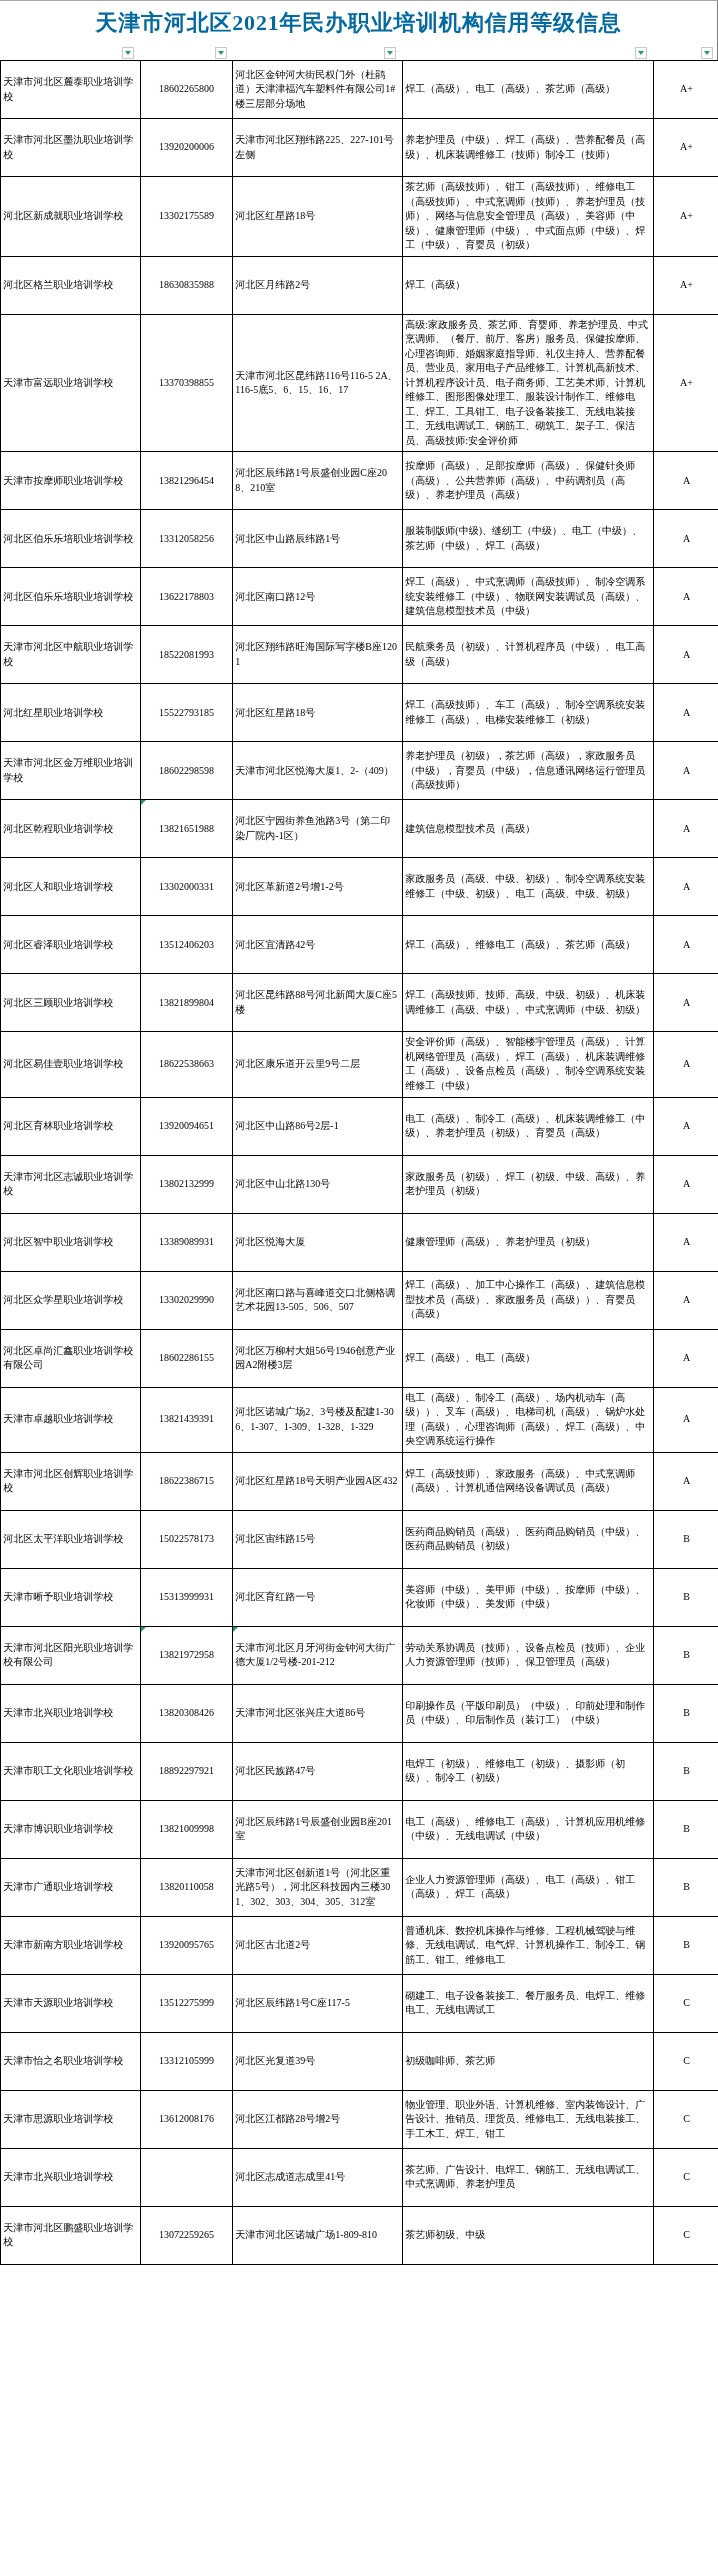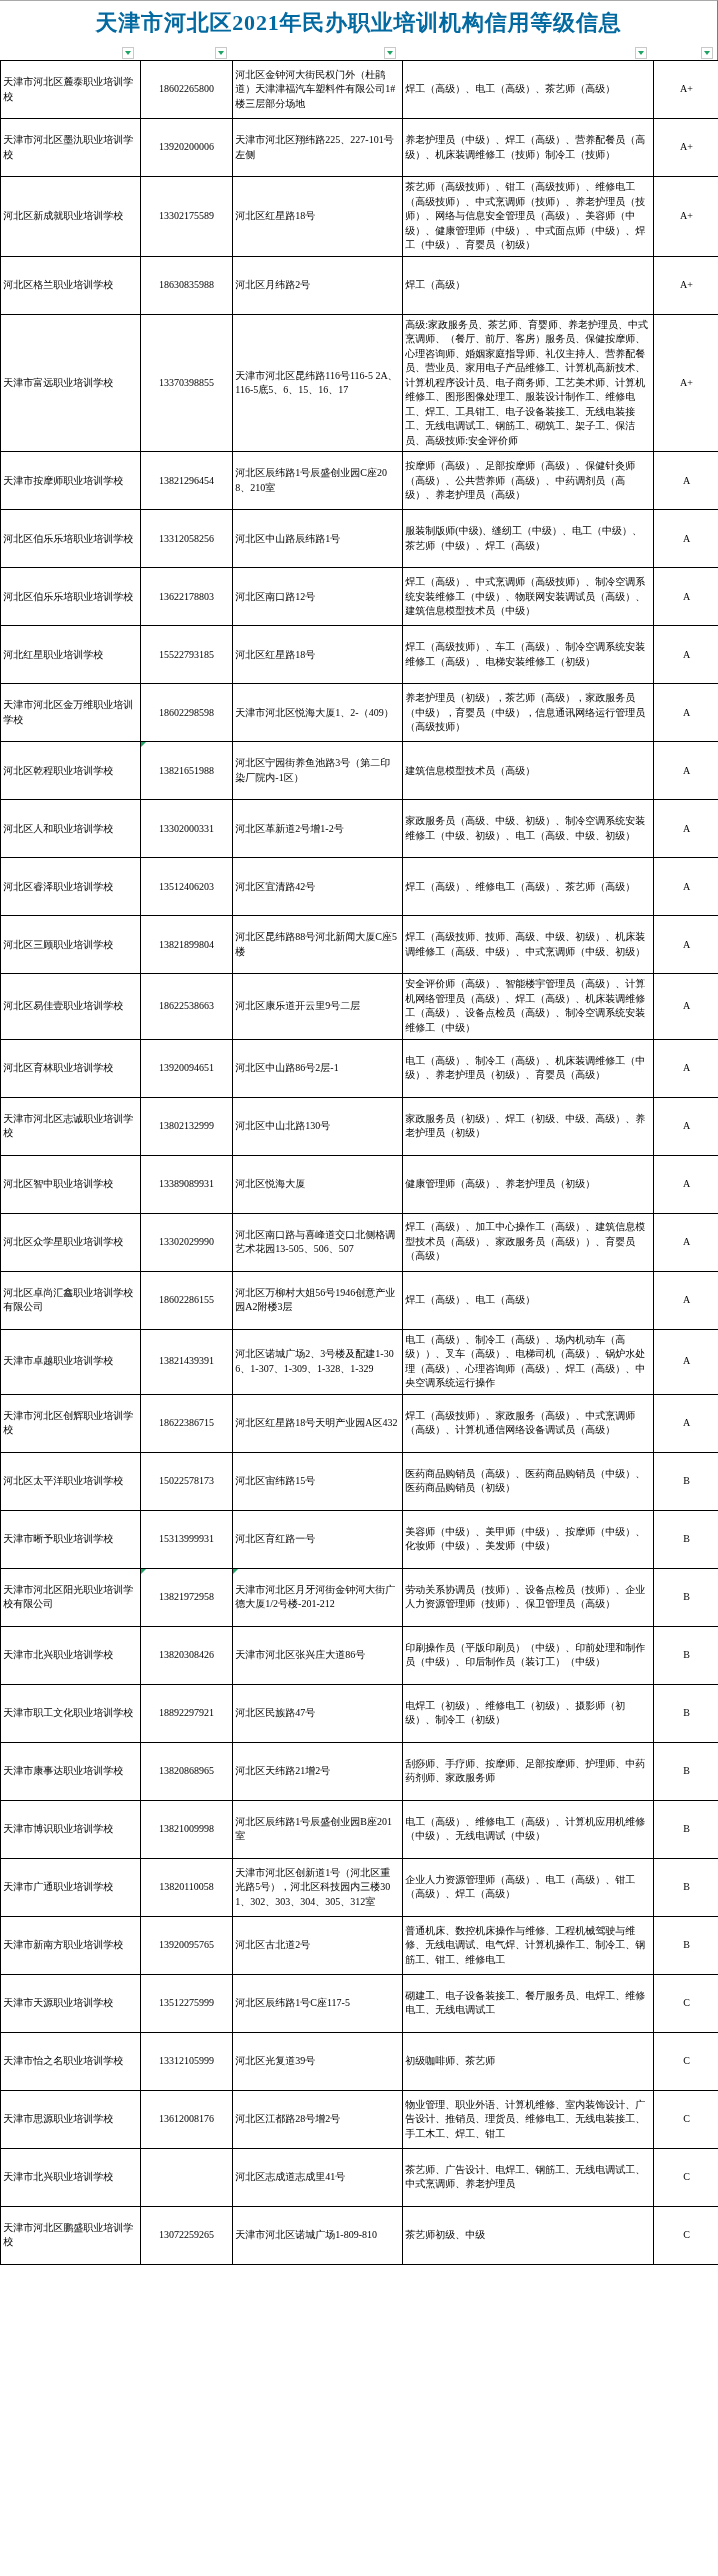--- a/index.html
+++ b/index.html
@@ -154,20 +154,27 @@
           <td class="c-grade">A</td>
         </tr>
         <tr>
           <td class="c-name">河北区伯乐乐培职业培训学校</td>
           <td class="c-phone">13622178803</td>
           <td class="c-address">河北区南口路12号</td>
           <td class="c-programs">焊工（高级）、中式烹调师（高级技师）、制冷空调系统安装维修工（中级）、物联网安装调试员（高级）、建筑信息模型技术员（中级）</td>
           <td class="c-grade">A</td>
         </tr>
         <tr>
+          <td class="c-name">天津市河北区中航职业培训学校</td>
+          <td class="c-phone">18522081993</td>
+          <td class="c-address">河北区翔纬路旺海国际写字楼B座1201</td>
+          <td class="c-programs">民航乘务员（初级）、计算机程序员（中级）、电工高级（高级）</td>
+          <td class="c-grade">A</td>
+        </tr>
+        <tr>
           <td class="c-name">河北红星职业培训学校</td>
           <td class="c-phone">15522793185</td>
           <td class="c-address">河北区红星路18号</td>
           <td class="c-programs">焊工（高级技师）、车工（高级）、制冷空调系统安装维修工（高级）、电梯安装维修工（初级）</td>
           <td class="c-grade">A</td>
         </tr>
         <tr>
           <td class="c-name">天津市河北区金万维职业培训学校</td>
           <td class="c-phone">18602298598</td>
           <td class="c-address">天津市河北区悦海大厦1、2-（409）</td>
@@ -284,27 +291,20 @@
           <td class="c-phone">13820308426</td>
           <td class="c-address">天津市河北区张兴庄大道86号</td>
           <td class="c-programs">印刷操作员（平版印刷员）（中级）、印前处理和制作员（中级）、印后制作员（装订工）（中级）</td>
           <td class="c-grade">B</td>
         </tr>
         <tr>
           <td class="c-name">天津市职工文化职业培训学校</td>
           <td class="c-phone">18892297921</td>
           <td class="c-address">河北区民族路47号</td>
           <td class="c-programs">电焊工（初级）、维修电工（初级）、摄影师（初级）、制冷工（初级）</td>
-          <td class="c-grade">B</td>
-        </tr>
-        <tr>
-          <td class="c-name">天津市康事达职业培训学校</td>
-          <td class="c-phone">13820868965</td>
-          <td class="c-address">河北区天纬路21增2号</td>
-          <td class="c-programs">刮痧师、手疗师、按摩师、足部按摩师、护理师、中药药剂师、家政服务师</td>
           <td class="c-grade">B</td>
         </tr>
         <tr>
           <td class="c-name">天津市博识职业培训学校</td>
           <td class="c-phone">13821009998</td>
           <td class="c-address">河北区辰纬路1号辰盛创业园B座201室</td>
           <td class="c-programs">电工（高级）、维修电工（高级）、计算机应用机维修（中级）、无线电调试（中级）</td>
           <td class="c-grade">B</td>
         </tr>
         <tr>

